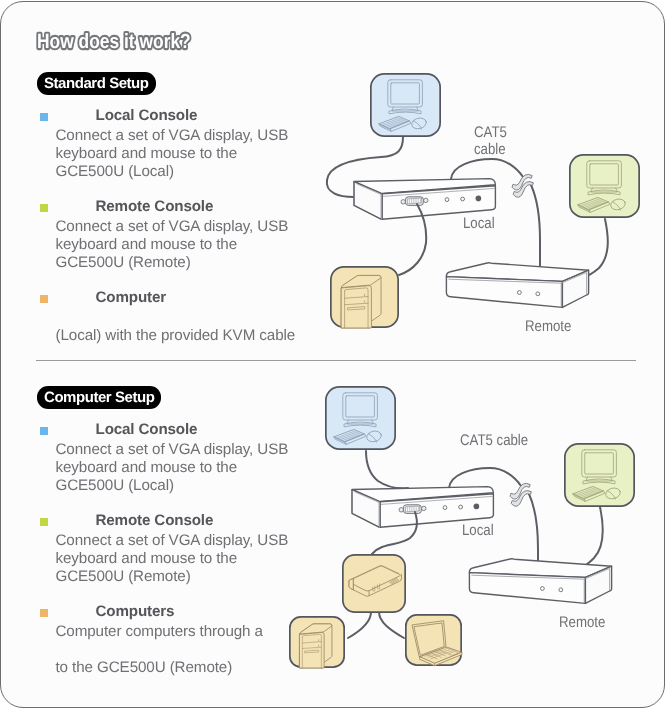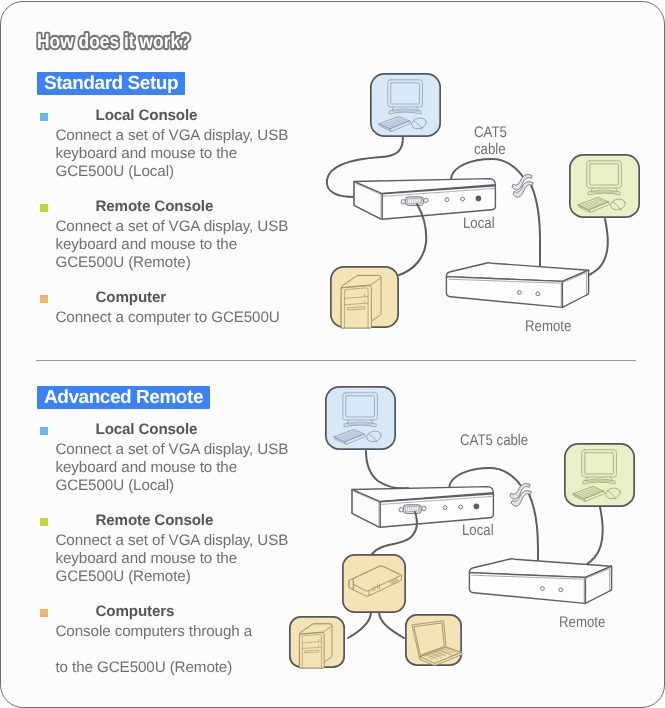--- a/index.html
+++ b/index.html
@@ -2,21 +2,21 @@
 <html><head>
 <meta charset="utf-8">
 <style>
   html,body{margin:0;padding:0;}
   body{width:665px;height:708px;background:#ffffff;font-family:"Liberation Sans",sans-serif;overflow:hidden;-webkit-font-smoothing:antialiased;text-rendering:geometricPrecision;}
   #root{position:relative;width:544px;height:708px;}
   .frame{position:absolute;left:0px;top:1px;width:665px;height:707px;border:1.7px solid #6c6d71;border-radius:23px;background:#fcfcfc;box-sizing:border-box;}
   .title-svg{position:absolute;left:36.5px;top:28px;}
   .title-text{font-family:"Liberation Sans",sans-serif;font-size:20.6px;font-weight:bold;fill:#fff;stroke:#75777b;
     stroke-width:4.3px;stroke-linejoin:round;stroke-linecap:round;paint-order:stroke fill;transform:scaleX(0.845);transform-origin:left top;}
-  .badge{position:absolute;background:#3b82f6;color:#fff;border-radius:1px;font-weight:bold;font-size:19px;
+  .badge{position:absolute;background:#000000;color:#fff;border-radius:11px;font-weight:bold;font-size:15px;
      line-height:15px;padding:3.5px 7px 4px 7px;letter-spacing:-0.45px;}
   .bullet{position:absolute;width:8px;height:8px;}
   .head{position:absolute;font-size:15.2px;font-weight:bold;color:#55565a;letter-spacing:-0.15px;line-height:16px;padding-left:40px;}
   .ln{position:absolute;font-size:15.2px;color:#6e7074;letter-spacing:-0.1px;line-height:16px;}
   .divider{position:absolute;left:36px;top:360px;width:600px;height:0;border-top:1.1px solid #9a9a9e;}
   .dlabel{position:absolute;font-size:15.4px;transform:scaleX(0.86);transform-origin:left top;color:#6e7074;letter-spacing:0px;line-height:17px;}
   svg{position:absolute;left:0;top:0;overflow:visible;}
 </style>
 </head>
 <body>
@@ -233,33 +233,33 @@
 <div class="ln" style="left:55.5px;top:164px">GCE500U (Local)</div>
 
 <div class="bullet" style="left:40px;top:204px;background:#c3d644"></div>
 <div class="head" style="left:55.5px;top:199px">Remote Console</div>
 <div class="ln" style="left:55.5px;top:219px">Connect a set of VGA display, USB</div>
 <div class="ln" style="left:55.5px;top:237px">keyboard and mouse to the</div>
 <div class="ln" style="left:55.5px;top:255px">GCE500U (Remote)</div>
 
 <div class="bullet" style="left:40px;top:295px;background:#efb468"></div>
 <div class="head" style="left:55.5px;top:290px">Computer</div>
-<div class="ln" style="left:55.5px;top:310px">Connect a computer to GCE500U</div>
-
-<div class="badge" style="left:37px;top:386px">Advanced Remote</div>
+<div class="ln" style="left:55.5px;top:328px">(Local) with the provided KVM cable</div>
+
+<div class="badge" style="left:37px;top:386px">Computer Setup</div>
 <div class="bullet" style="left:40px;top:427px;background:#6cb6ee"></div>
 <div class="head" style="left:55.5px;top:422px">Local Console</div>
 <div class="ln" style="left:55.5px;top:442px">Connect a set of VGA display, USB</div>
 <div class="ln" style="left:55.5px;top:460px">keyboard and mouse to the</div>
 <div class="ln" style="left:55.5px;top:478px">GCE500U (Local)</div>
 
 <div class="bullet" style="left:40px;top:518px;background:#c3d644"></div>
 <div class="head" style="left:55.5px;top:513px">Remote Console</div>
 <div class="ln" style="left:55.5px;top:533px">Connect a set of VGA display, USB</div>
 <div class="ln" style="left:55.5px;top:551px">keyboard and mouse to the</div>
 <div class="ln" style="left:55.5px;top:569px">GCE500U (Remote)</div>
 
 <div class="bullet" style="left:40px;top:609px;background:#efb468"></div>
 <div class="head" style="left:55.5px;top:604px">Computers</div>
-<div class="ln" style="left:55.5px;top:624px">Console computers through a</div>
+<div class="ln" style="left:55.5px;top:624px">Computer computers through a</div>
 <div class="ln" style="left:55.5px;top:660px">to the GCE500U (Remote)</div>
 
 </div>
 
 </body></html>

